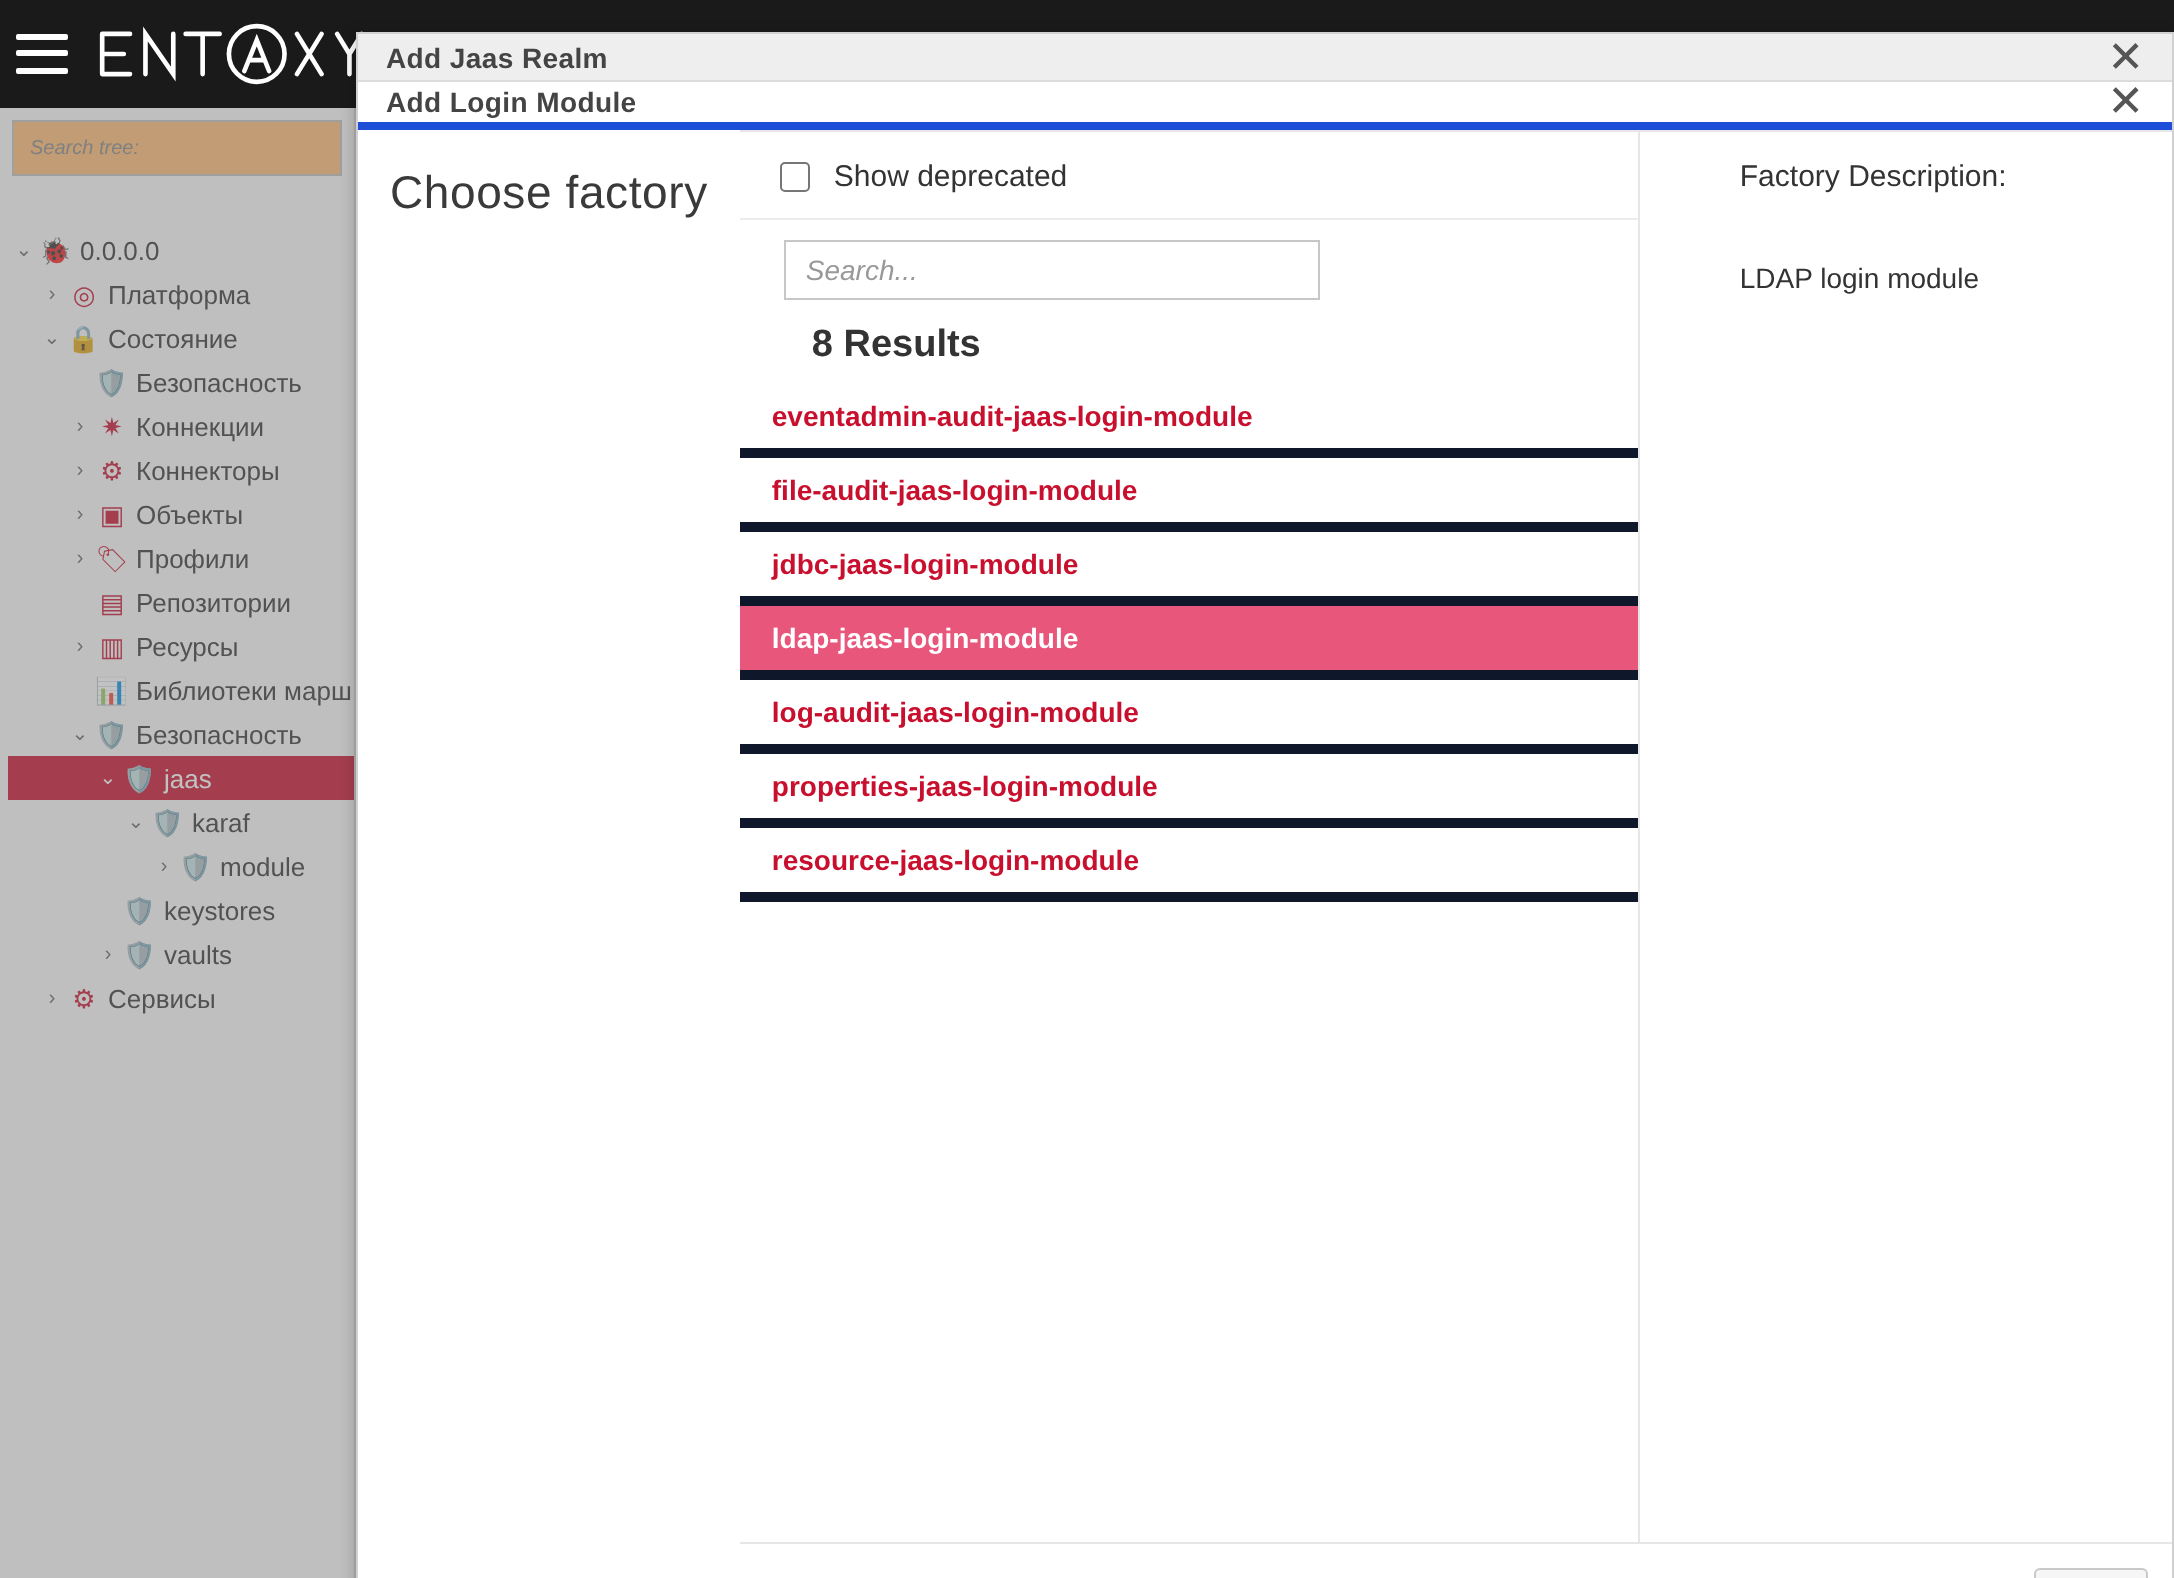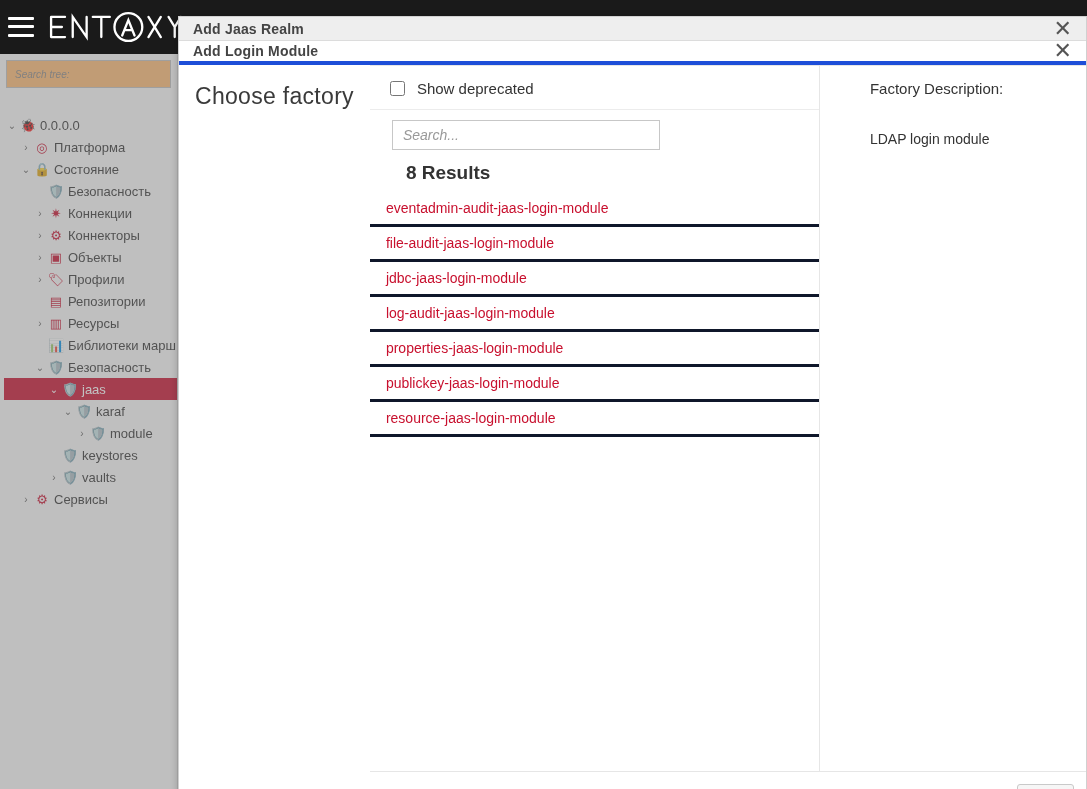--- a/index.html
+++ b/index.html
@@ -213,23 +213,23 @@
     color: #333;
   }
   .factory-list {
     flex: 1;
     overflow: auto;
   }
   .factory-item {
     padding: 8px 16px;
     font-size: 14px;
     color: var(--crimson);
-    border-bottom: 3px solid #0f172a;
+    border-bottom: 5px solid #0f172a;
     cursor: pointer;
-    font-weight: 400;
+    font-weight: 700;
   }
   .factory-item.selected {
     background: #E8567C;
     color: #fff;
   }
 
   .desc-label {
     font-size: 15px;
     color: #333;
     margin-bottom: 34px;
@@ -420,23 +420,23 @@
           <div class="search-factory-wrap">
             <input class="search-factory" type="text" placeholder="Search..." style="">
           </div>
           <div class="results-count">8 Results</div>
 
           <div class="factory-list" id="factory-list">
 
           <div class="factory-item">eventadmin-audit-jaas-login-module</div>
               <div class="factory-item">file-audit-jaas-login-module</div>
               <div class="factory-item">jdbc-jaas-login-module</div>
+              <div class="factory-item selected">ldap-jaas-login-module</div>
               <div class="factory-item">log-audit-jaas-login-module</div>
               <div class="factory-item">properties-jaas-login-module</div>
-              <div class="factory-item">publickey-jaas-login-module</div>
               <div class="factory-item">resource-jaas-login-module</div>
             </div>
         </div>
 
         <div class="col-right">
           <div class="desc-label">Factory Description:</div>
           <div class="desc-text">LDAP login module</div>
         </div>
 
       </div>

